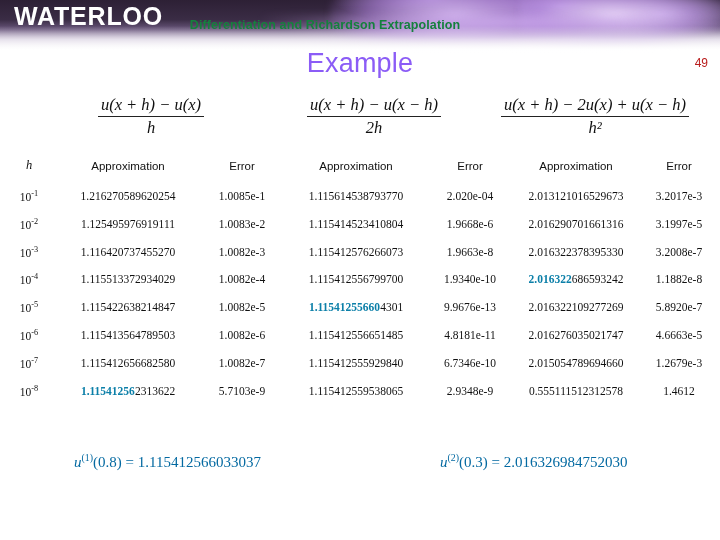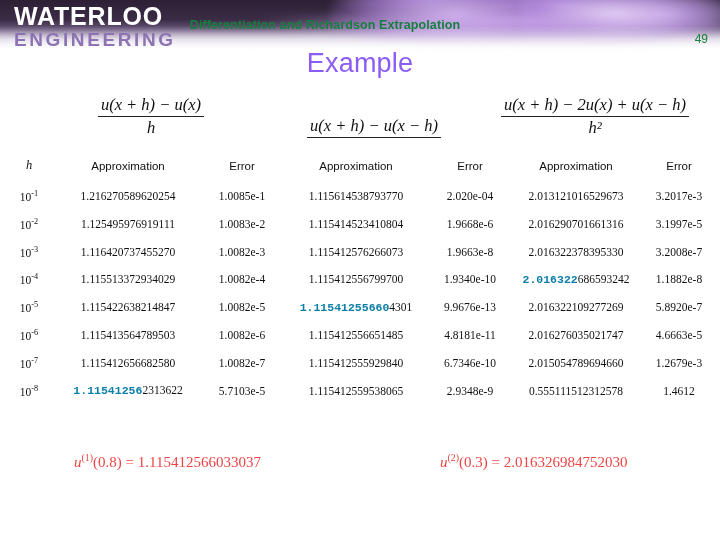--- a/index.html
+++ b/index.html
@@ -88,23 +88,23 @@
     left: 16px; top: 18px;
     width: 618px;
     text-align: center;
     font-size: 12.5px;
     font-weight: bold;
     color: #15803d;
     letter-spacing: 0.1px;
   }
   .page-number {
     position: absolute;
-    right: 12px; top: 32px;
+    right: 12px; top: 56px;
     font-size: 12px;
-    color: #15803d;
+    color: #b91c1c;
   }
   .slide-title {
     position: absolute;
     left: 0; top: 48px;
     width: 720px;
     text-align: center;
     font-size: 27px;
     color: #8b5cf6;
     letter-spacing: 0.2px;
   }
@@ -118,21 +118,21 @@
   }
   .formula {
     position: absolute;
     top: 0;
     text-align: center;
     font-family: "Liberation Serif", serif;
     font-style: italic;
     color: #111111;
   }
   .f1 { left: 36px;  width: 230px; }
-  .f2 { left: 268px; width: 212px; margin-top: 21px; }
+  .f2 { left: 268px; width: 212px; }
   .f3 { left: 476px; width: 238px; }
 
   .frac {
     display: inline-block;
     text-align: center;
     line-height: 1.15;
   }
   .frac .num {
     display: block;
     font-size: 16.5px;
@@ -190,66 +190,65 @@
   col.c-e2    { width: 88px; }
   col.c-a3    { width: 124px; }
   col.c-e3    { width: 82px; }
 
   .v-black { color: #111111; }
   .v-teal  { color: #5ab4d2; }
   .v-red   { color: #8e2121; }
   .hl {
     color: #0b7fa8;
     font-weight: bold;
-    font-family: Liberation Mono, monospace;
   }
 
   
   .footer-eq {
     position: absolute;
     top: 452px;
     font-family: "Liberation Serif", serif;
     font-size: 15px;
-    color: #ef4444;
+    color: #0369a1;
     white-space: nowrap;
   }
   .eq-left  { left: 74px; }
   .eq-right { left: 440px; }
   .eq-left .var, .eq-right .var { font-style: italic; }
   .footer-eq sup { font-size: 0.66em; vertical-align: super; font-style: normal; }
 </style>
 </head>
 <body>
 
 <div class="banner">
   <div class="banner-base"></div>
   <div class="banner-cloud1"></div>
   <div class="banner-cloud2"></div>
   <div class="banner-cloud3"></div>
   <div class="banner-fade"></div>
   <div class="logo">
     <div class="logo-top">WATERLOO</div>
-    <div class="logo-bottom">ENGINEERING</div>
   </div>
 </div>
 
 <div class="slide-subtitle">Differentiation and Richardson Extrapolation</div>
 <div class="page-number">49</div>
 <div class="slide-title">Example</div>
 
 <div class="formula-row">
   <div class="formula f1">
     <span class="frac">
       <span class="num">u(x + h) − u(x)</span>
       <span class="den">h</span>
     </span>
   </div>
   <div class="formula f2">
     <span class="frac">
       <span class="num">u(x + h) − u(x − h)</span>
+      <span class="den">2h</span>
     </span>
   </div>
   <div class="formula f3">
     <span class="frac">
       <span class="num">u(x + h) − 2u(x) + u(x − h)</span>
       <span class="den">h²</span>
     </span>
   </div>
 </div>
 
@@ -335,21 +334,21 @@
           <td class="v-black">1.115412656682580</td>
           <td class="v-black">1.0082e-7</td>
           <td class="v-red">1.115412555929840</td>
           <td class="v-red">6.7346e-10</td>
           <td class="v-red">2.015054789694660</td>
           <td class="v-red">1.2679e-3</td>
         </tr>
         <tr>
           <td class="h-cell">10<sup>-8</sup></td>
           <td class="v-teal"><span class="hl">1.11541256</span>2313622</td>
-          <td class="v-teal">5.7103e-5</td>
+          <td class="v-teal">5.7103e-9</td>
           <td class="v-red">1.115412559538065</td>
           <td class="v-red">2.9348e-9</td>
           <td class="v-red">0.555111512312578</td>
           <td class="v-red">1.4612</td>
         </tr>
       </tbody>
   </table>
 </div>
 
 <div class="footer-eq eq-left">

